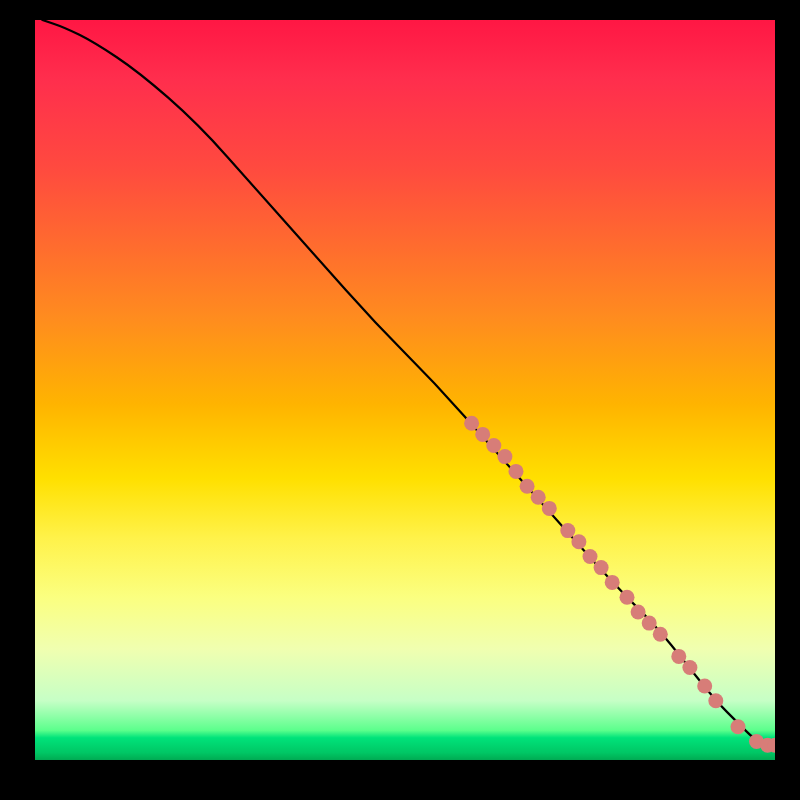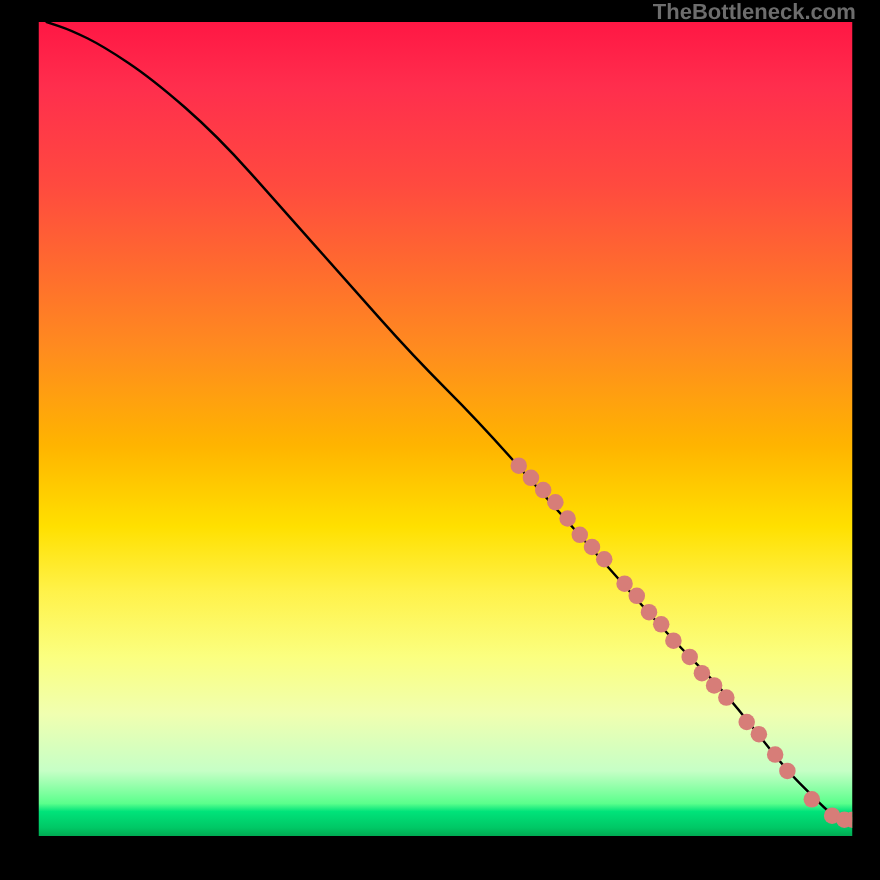--- a/index.html
+++ b/index.html
@@ -72,21 +72,20 @@
     font-size: 20px;
     font-weight: bold;
     color: #6d6d6d;
     letter-spacing: 0px;
   }
 </style>
 </head>
 <body>
 <div class="stage">
 
-  <div class="attribution">TheBottleneck.com</div>
 
   <div class="plot-area">
     <div class="gradient-bg"></div>
     <svg class="curve-svg" viewBox="0 0 740 740" preserveAspectRatio="none">
       <path class="main-line" d="M 7.4 0.0 Q 7.4 0.0 18.5 3.7 Q 29.6 7.4 44.4 14.8 Q 59.2 22.2 81.4 37.0 Q 103.6 51.8 133.2 77.7 Q 162.8 103.6 192.4 136.9 Q 222.0 170.2 251.6 203.5 Q 281.2 236.8 310.8 270.1 Q 340.4 303.4 370.0 333.0 Q 399.6 362.6 429.2 395.9 Q 458.8 429.2 488.4 462.5 Q 518.0 495.8 547.6 529.1 Q 577.2 562.4 599.4 584.6 Q 621.6 606.8 636.4 625.3 Q 651.2 643.8 666.0 662.3 Q 680.8 680.8 691.9 691.9 Q 703.0 703.0 710.4 710.4 Q 717.8 717.8 723.3 721.5 Q 728.9 725.2 734.5 725.2 L 740.0 725.2"></path>
       <g>
           <circle class="pt" cx="436.6" cy="403.3" r="7.5"></circle>
           <circle class="pt" cx="447.7" cy="414.4" r="7.5"></circle>
           <circle class="pt" cx="458.8" cy="425.5" r="7.5"></circle>
           <circle class="pt" cx="469.9" cy="436.6" r="7.5"></circle>

